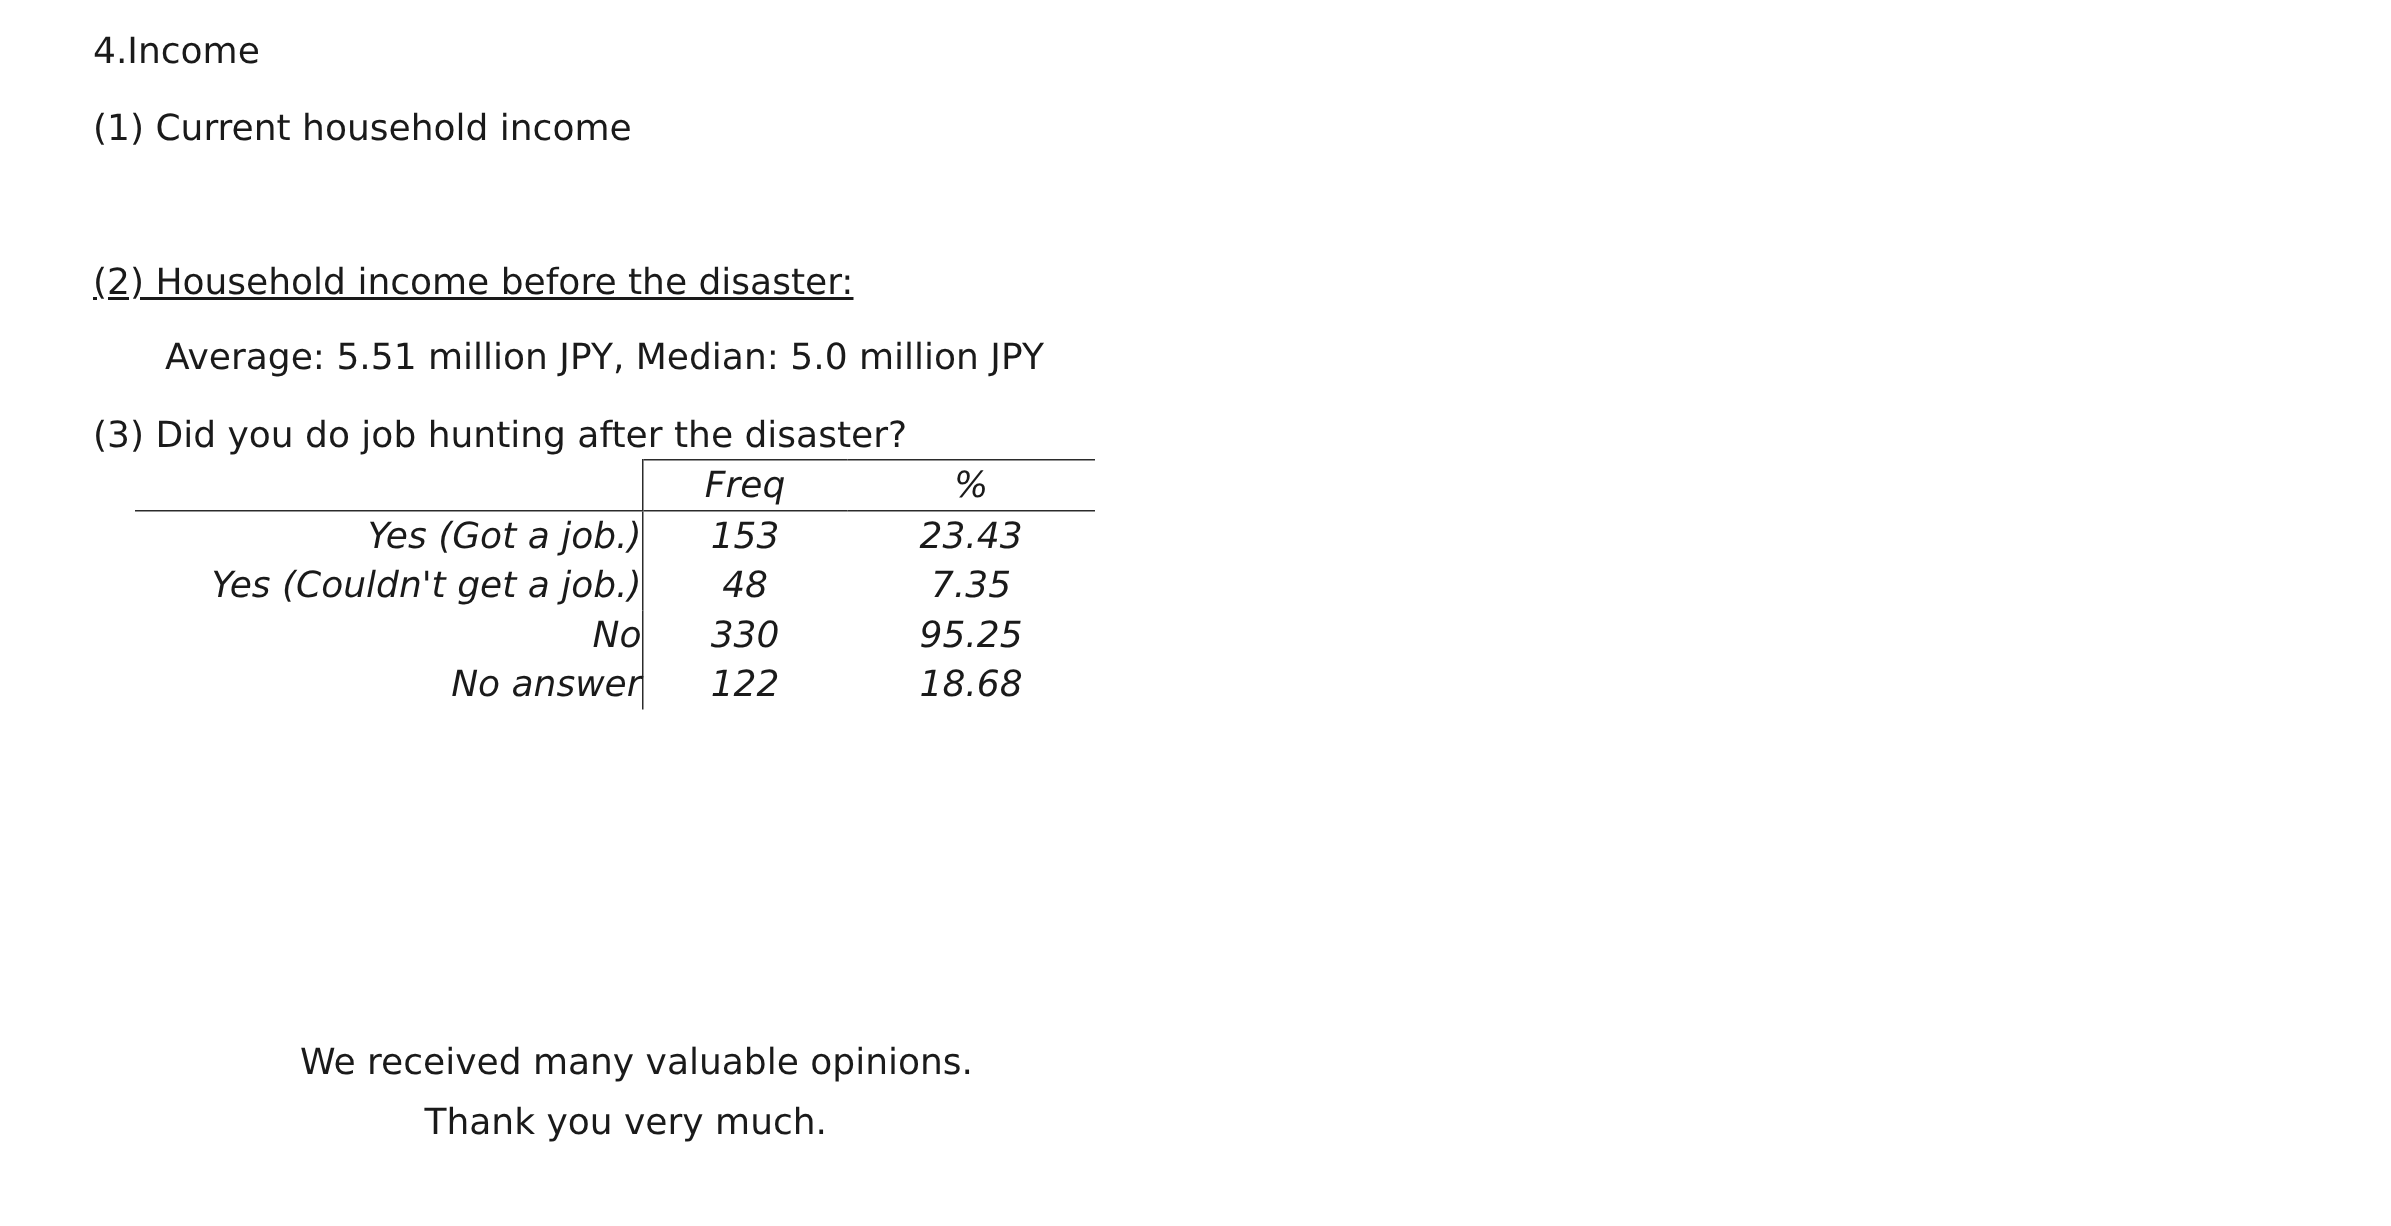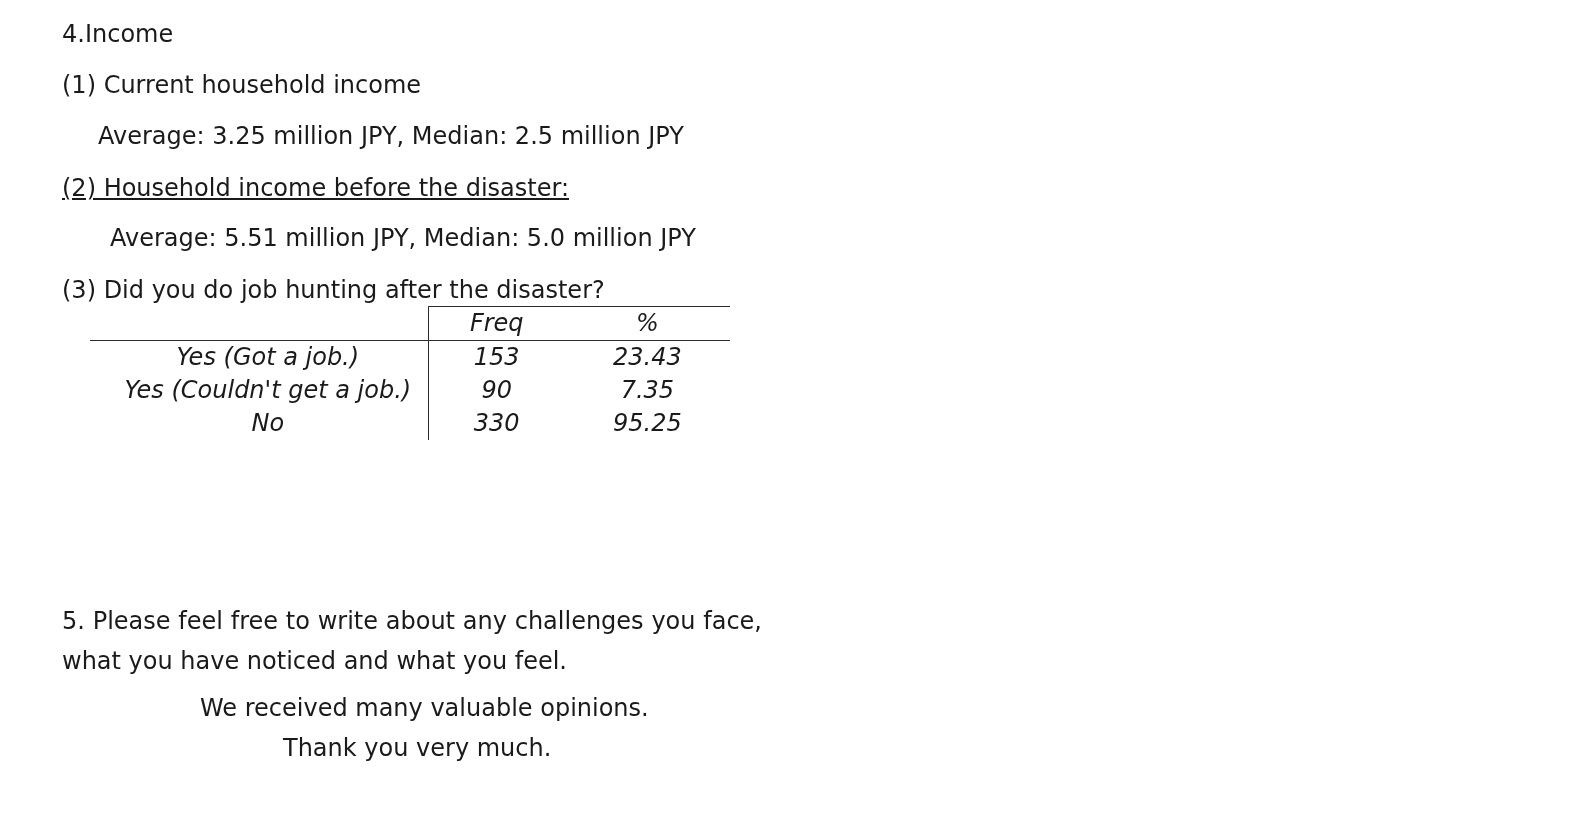--- a/index.html
+++ b/index.html
@@ -45,21 +45,21 @@
     color: #1a1a1a;
     width: 640px;
   }
   table.freq td, table.freq th {
     font-weight: normal;
     padding: 2px 0 3px 0;
     vertical-align: middle;
   }
   .col-label {
     width: 330px;
-    text-align: center;
+    text-align: right;
     padding-left: 18px !important;
     border-right: 1px solid #2b2b2b;
   }
   .col-freq {
     width: 140px;
     text-align: center;
   }
   .col-pct {
     width: 170px;
     text-align: center;
@@ -102,21 +102,20 @@
 </style>
 </head>
 <body>
 
 <div class="page">
 
   <div class="line" style="left:62px; top:20px;">4.Income</div>
 
   <div class="line" style="left:62px; top:71px;text-align:center;">(1) Current household income</div>
 
-  <div class="line indent-2" style="left:98px; top:122px;">Average: 3.25 million JPY, Median: 2.5 million JPY</div>
 
   <div class="line" style="left:62px; top:174px;text-decoration:underline;">(2) Household income before the disaster:</div>
 
   <div class="line indent-2" style="left:110px; top:224px;">Average: 5.51 million JPY, Median: 5.0 million JPY</div>
 
   <div class="line" style="left:62px; top:276px;">(3) Did you do job hunting after the disaster?</div>
 
   <div class="table-wrap">
     <table class="freq">
       <tbody>
@@ -125,31 +124,35 @@
           <td class="col-freq">Freq</td>
           <td class="col-pct">%</td>
         </tr>
         <tr class="row-first">
           <td class="col-label">Yes (Got a job.)</td>
           <td class="col-freq">153</td>
           <td class="col-pct">23.43</td>
         </tr>
         <tr>
           <td class="col-label">Yes (Couldn't get a job.)</td>
-          <td class="col-freq">90</td>
+          <td class="col-freq">48</td>
           <td class="col-pct">7.35</td>
         </tr>
         <tr>
           <td class="col-label">No</td>
           <td class="col-freq">330</td>
           <td class="col-pct">95.25</td>
         </tr>
+        <tr>
+          <td class="col-label">No answer</td>
+          <td class="col-freq">122</td>
+          <td class="col-pct">18.68</td>
+        </tr>
       </tbody>
     </table>
   </div>
 
-  <div class="para" style="left:62px; top:602px; width:700px;">5.  Please  feel  free  to  write  about  any  challenges  you  face, what you have noticed and what you feel.</div>
 
   <div class="closing" style="left:200px; top:694px;">We received many valuable opinions.</div>
 
   <div class="closing" style="left:283px; top:734px;">Thank you very much.</div>
 
 </div>
 
 </body></html>

